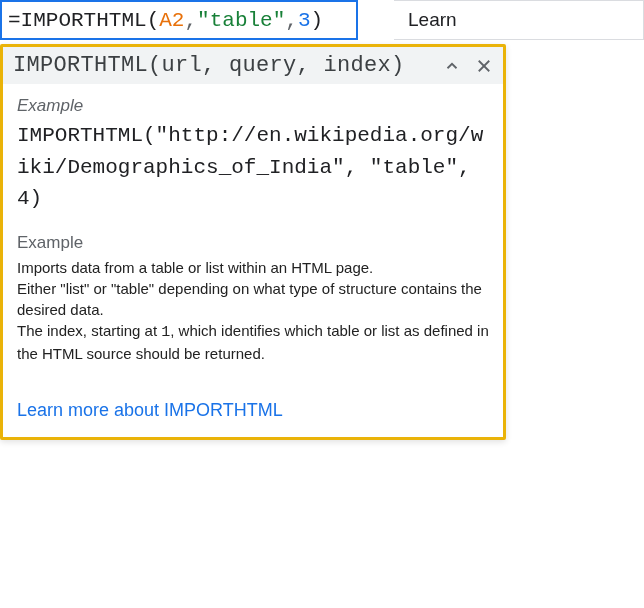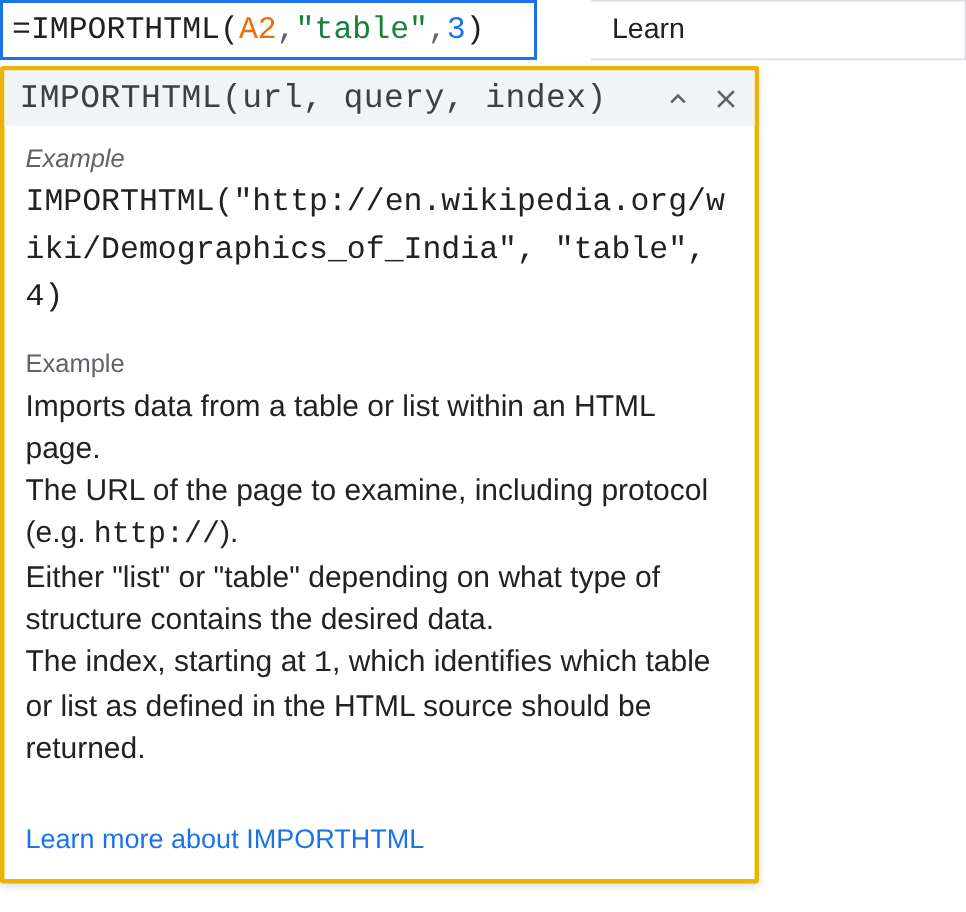--- a/index.html
+++ b/index.html
@@ -93,21 +93,21 @@
     margin-top: 18px;
   }
   .section-label.first { margin-top: 0; font-style: italic; }
   .example-code {
     font-size: 21px;
     line-height: 1.5;
     word-break: break-all;
     color: #202124;
   }
   .section-text {
-    font-size: 20px;
+    font-size: 15px;
     color: #222;
     line-height: 1.4;
   }
   .code-inline {
     font-family: "Courier New", Consolas, monospace;
   }
   .learn-link {
     color: #1a73e8;
     font-size: 18px;
     margin-top: 36px;
@@ -153,23 +153,20 @@
     </div>
   </div>
   <div class="tooltip-body">
     
     <div class="section-label first">Example</div>
     <div class="example-code mono">IMPORTHTML("http://en.wikipedia.org/wiki/Demographics_of_India", "table", 4)</div>
     
     <div class="section-label">Example</div>
     <div class="section-text">Imports data from a table or list within an HTML page.</div>
     
-    <div class="section-text">
-      <span>The URL of the page to examine, including protocol (e.g. </span><span class="code-inline">http://</span><span>).</span>
-    </div>
     
     <div class="section-text">Either "list" or "table" depending on what type of structure contains the desired data.</div>
     
     <div class="section-text">
       <span>The index, starting at </span><span class="code-inline">1</span><span>, which identifies which table or list as defined in the HTML source should be returned.</span>
     </div>
     
     <a class="learn-link">Learn more about IMPORTHTML</a>
   </div>
 </div>

